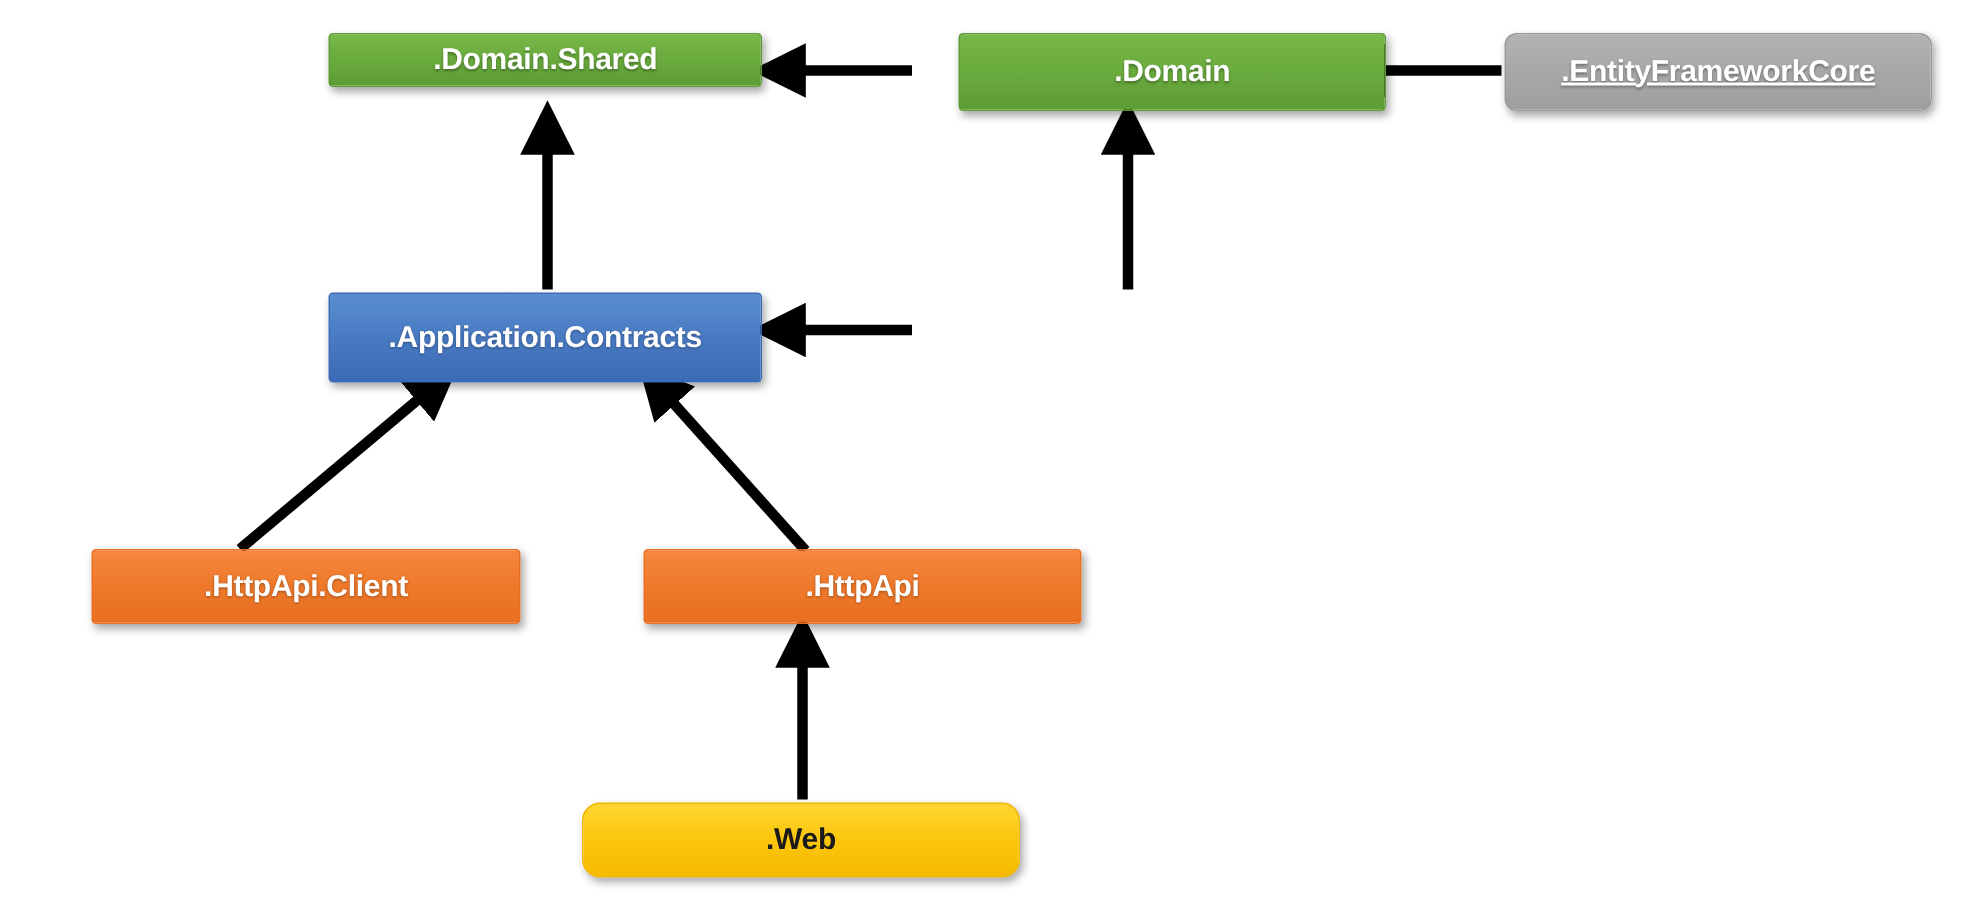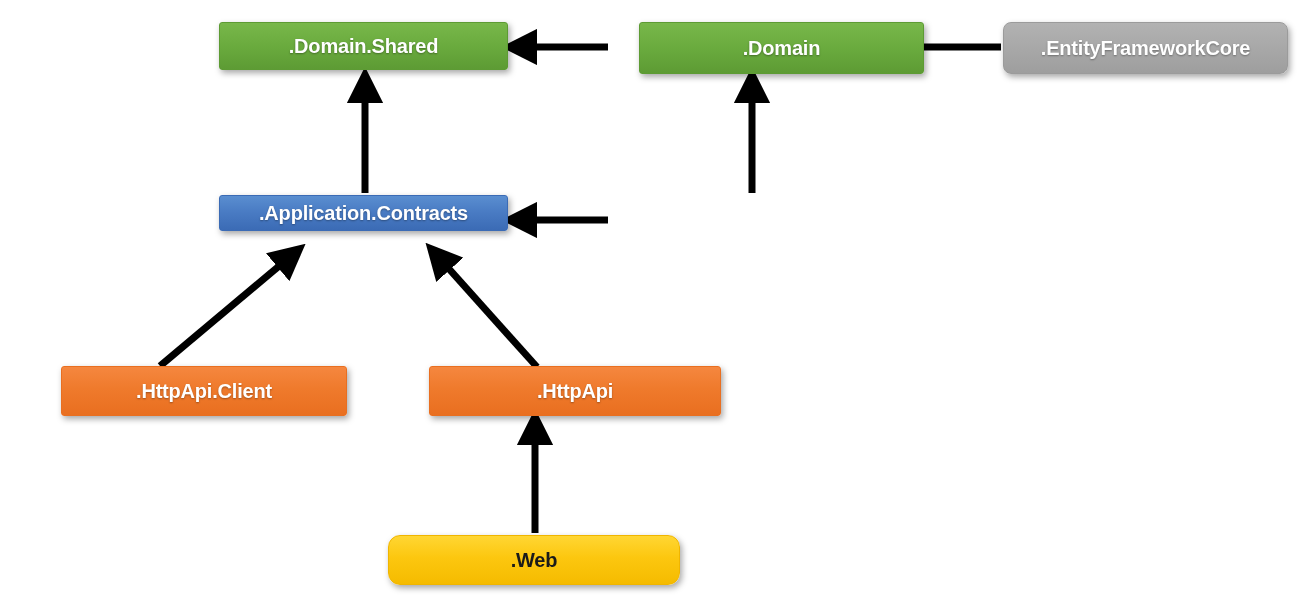--- a/index.html
+++ b/index.html
@@ -53,20 +53,21 @@
   }
   .node.orange {
     background: linear-gradient(to bottom, #f5873f 0%, #ef7a2c 45%, #e96f20 100%);
     border: 1px solid #e96f20;
     margin-left: 41px;
   }
   .node.gray {
     background: linear-gradient(to bottom, #b2b2b2 0%, #a8a8a8 50%, #9e9e9e 100%);
     border: 1px solid #9b9b9b;
     border-radius: 8px;
+    text-decoration: underline;
   }
   .node.yellow {
     background: linear-gradient(to bottom, #ffd633 0%, #fcc70f 45%, #f5bb00 100%);
     border: 1px solid #f0b500;
     color: #1a1a1a;
     text-shadow: none;
     border-radius: 12px;
   }
 </style>
 </head>
@@ -85,33 +86,33 @@
         <line x1="1001" y1="47" x2="899" y2="47" stroke="#000000" stroke-width="7" marker-end="url(#arrowhead)"></line>
         <line x1="365" y1="193" x2="365" y2="78" stroke="#000000" stroke-width="7" marker-end="url(#arrowhead)"></line>
         <line x1="752" y1="193" x2="752" y2="78" stroke="#000000" stroke-width="7" marker-end="url(#arrowhead)"></line>
         <line x1="608" y1="220" x2="512" y2="220" stroke="#000000" stroke-width="7" marker-end="url(#arrowhead)"></line>
         <line x1="160" y1="366" x2="297" y2="251" stroke="#000000" stroke-width="7" marker-end="url(#arrowhead)"></line>
         <line x1="537" y1="367" x2="433" y2="251" stroke="#000000" stroke-width="7" marker-end="url(#arrowhead)"></line>
         <line x1="535" y1="533" x2="535" y2="420" stroke="#000000" stroke-width="7" marker-end="url(#arrowhead)"></line>
       </g>
   </svg>
 
-  <div class="node green" style="left:219px; top:22px; width:289px; height:48px;">
+  <div class="node green" style="left:219px; top:22px; width:289px; height:36px;">
     <span class="node-label">.Domain.Shared</span>
   </div>
 
   <div class="node green" style="left:610px; top:22px; width:285px; height:52px;margin-left:29px;">
     <span class="node-label">.Domain</span>
   </div>
 
   <div class="node gray" style="left:1003px; top:22px; width:285px; height:52px;">
     <span class="node-label">.EntityFrameworkCore</span>
   </div>
 
-  <div class="node blue" style="left:219px; top:195px; width:289px; height:36px;">
+  <div class="node blue" style="left:219px; top:195px; width:289px; height:60px;">
     <span class="node-label">.Application.Contracts</span>
   </div>
 
 
   <div class="node orange" style="left:20px; top:366px; width:286px; height:50px;">
     <span class="node-label">.HttpApi.Client</span>
   </div>
 
   <div class="node orange" style="left:388px; top:366px; width:292px; height:50px;justify-content:center;">
     <span class="node-label">.HttpApi</span>

